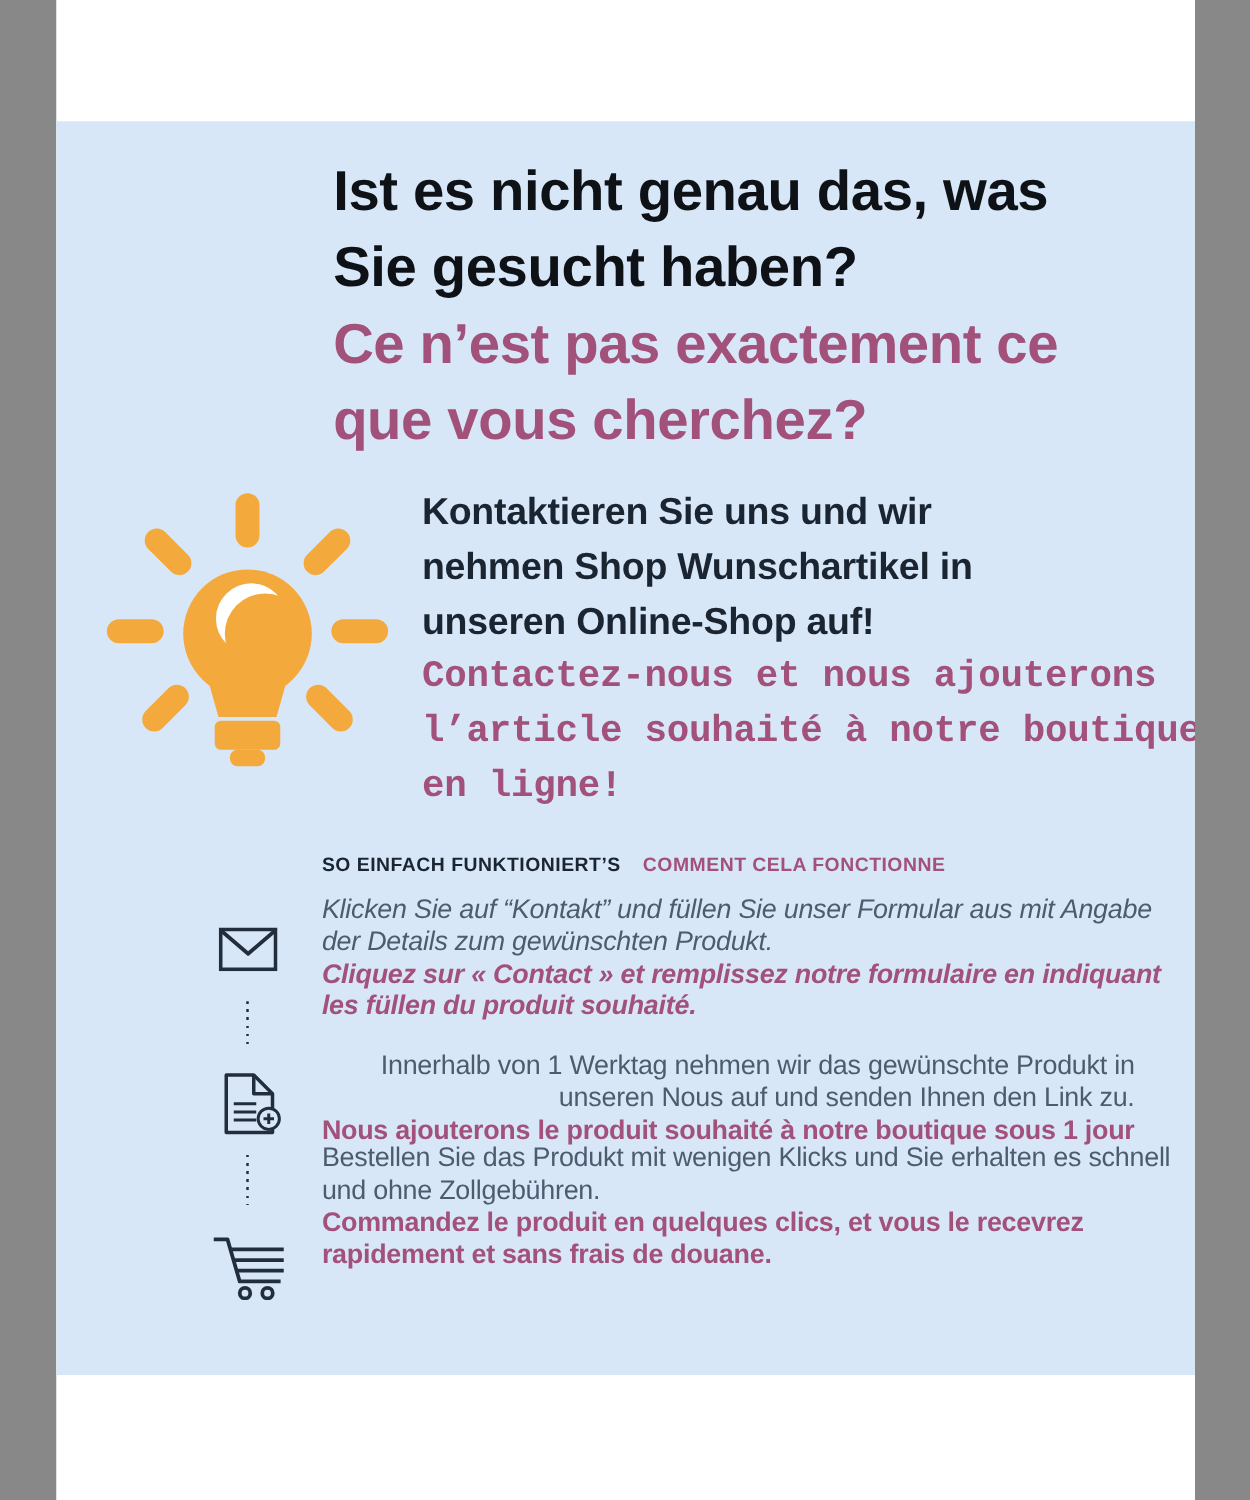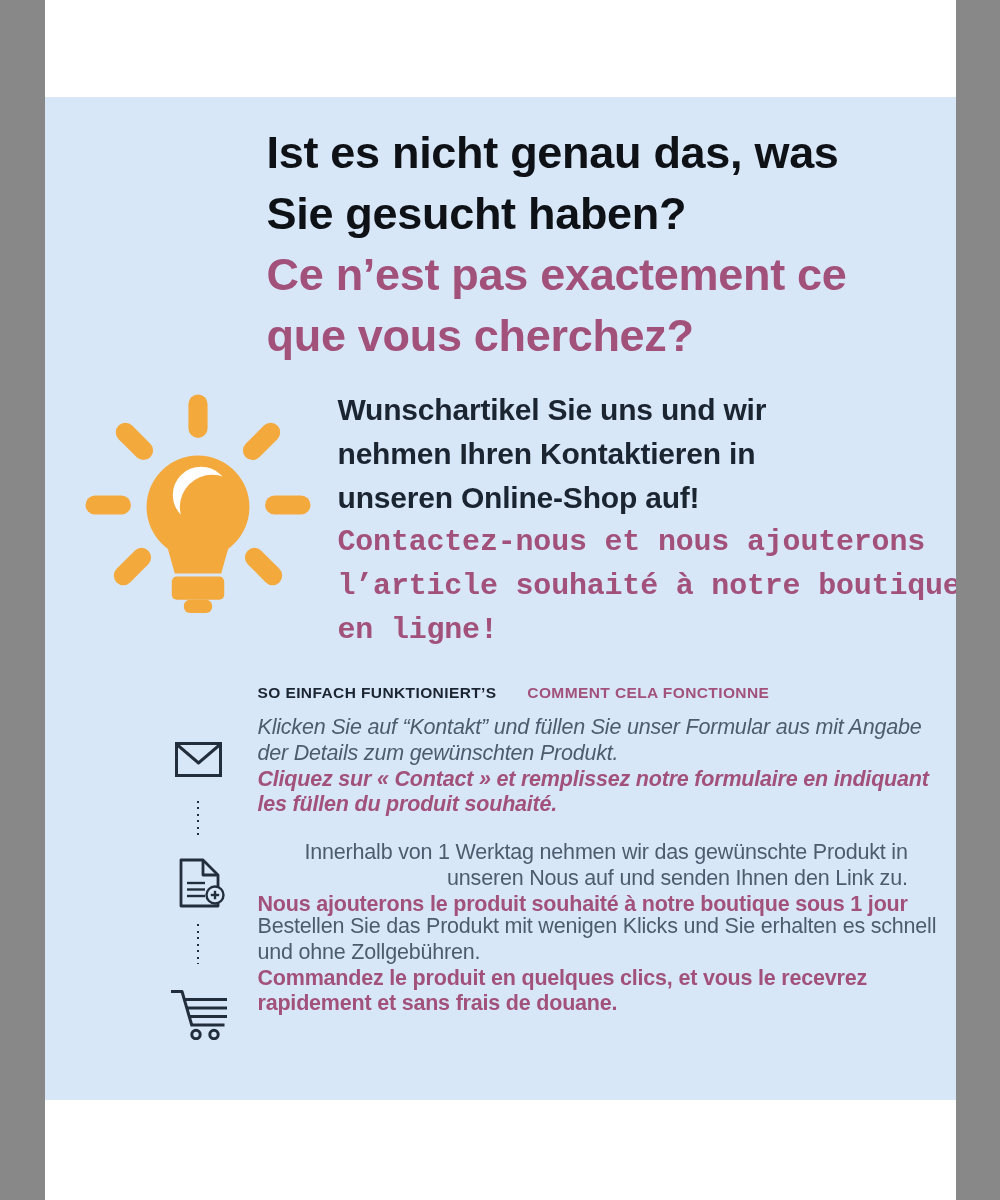--- a/index.html
+++ b/index.html
@@ -38,21 +38,21 @@
     font-size:30px;line-height:44px;font-weight:700;letter-spacing:-0.2px;
   }
   .i-de{color:var(--intro-navy);}
   .i-fr{color:var(--accent-purple);font-family:Liberation Mono, monospace;}
   
   .how-label{
     position:absolute;left:213px;top:684px;
     font-size:15.5px;font-weight:700;letter-spacing:0.4px;
   }
   .hl-de{color:var(--intro-navy);}
-  .hl-fr{color:var(--accent-purple);margin-left:26px;}
+  .hl-fr{color:var(--accent-purple);margin-left:13px;}
   
   .step-text{
     position:absolute;left:213px;
     font-size:21.5px;line-height:25.8px;letter-spacing:-0.2px;
   }
   .step-text.s1{top:715px;font-style:italic;}
   .step-text.s2{top:840px;text-align:right;}
   .step-text.s3{top:914px;}
   .step-de{color:var(--body-gray);font-weight:400;}
   .step-fr{color:var(--accent-purple);font-weight:700;}
@@ -100,22 +100,22 @@
         <circle cx="117" cy="100" r="28" fill="#ffffff"></circle>
         <circle cx="128" cy="112" r="32" fill="var(--bulb-orange)"></circle>
         <polygon points="82,146 146,146 137,178 91,178" fill="var(--bulb-orange)"></polygon>
         <rect x="88" y="181" width="52" height="23" rx="5" fill="var(--bulb-orange)"></rect>
         <rect x="100" y="204" width="28" height="13" rx="6" fill="var(--bulb-orange)"></rect>
       </g>
     </svg>
   </div>
 
   <div class="intro">
-    <div class="line i-de">Wunschartikel Sie uns und wir</div>
-    <div class="line i-de">nehmen Ihren Kontaktieren in</div>
+    <div class="line i-de">Kontaktieren Sie uns und wir</div>
+    <div class="line i-de">nehmen Shop Wunschartikel in</div>
     <div class="line i-de">unseren Online-Shop auf!</div>
     <div class="line i-fr">Contactez-nous et nous ajouterons</div>
     <div class="line i-fr">l’article souhaité à notre boutique</div>
     <div class="line i-fr">en ligne!</div>
   </div>
 
   <div class="how-label">
     <span class="hl-de">SO EINFACH FUNKTIONIERT’S</span>
     <span class="hl-fr">COMMENT CELA FONCTIONNE</span>
   </div>

